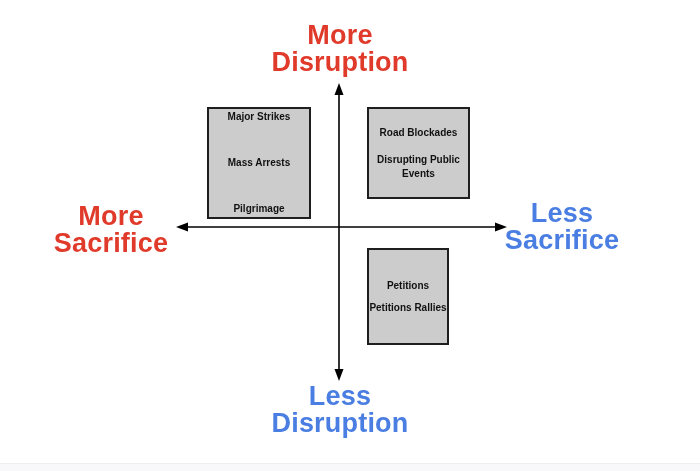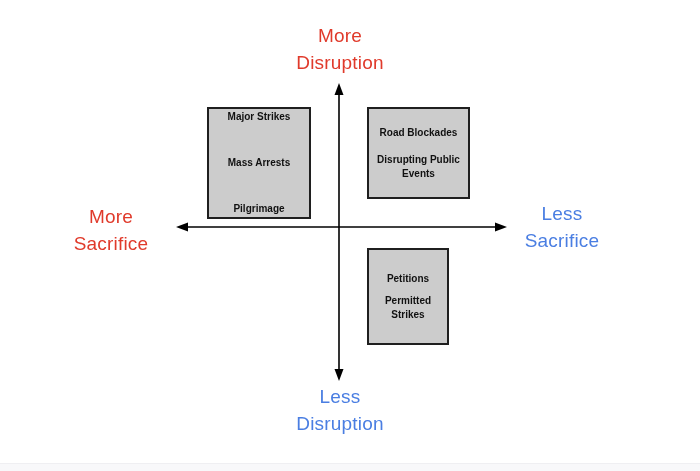--- a/index.html
+++ b/index.html
@@ -24,22 +24,22 @@
   }
   .axes-svg line {
     stroke: var(--axis-color, #000);
     stroke-width: 1.6;
   }
   .axes-svg polygon {
     fill: var(--axis-color, #000);
   }
   .axis-label {
     position: absolute;
-    font-weight: normal;
-    font-size: 19px;
+    font-weight: bold;
+    font-size: 27px;
     line-height: 27px;
     text-align: center;
     letter-spacing: 0.2px;
   }
   .axis-label span { display: block; }
   .label-more { color: var(--more-color, #e03a2b); }
   .label-less { color: var(--less-color, #4a7ee2); }
   .axis-label.top    { left: 240px; top: 22px;  width: 200px; }
   .axis-label.bottom { left: 240px; top: 383px; width: 200px; }
   .axis-label.left   { left: 31px;  top: 203px; width: 160px; }
@@ -119,18 +119,18 @@
 
   <div class="qbox tr">
     <div class="qitem">Road Blockades</div>
     <div class="qitem">Disrupting Public
 Events</div>
   </div>
 
 
   <div class="qbox br">
     <div class="qitem">Petitions</div>
-    <div class="qitem">Permitted Strikes</div>
+    <div class="qitem">Petitions Rallies</div>
   </div>
 
   <div class="bottom-strip"></div>
 
 </div>
 
 </body></html>

